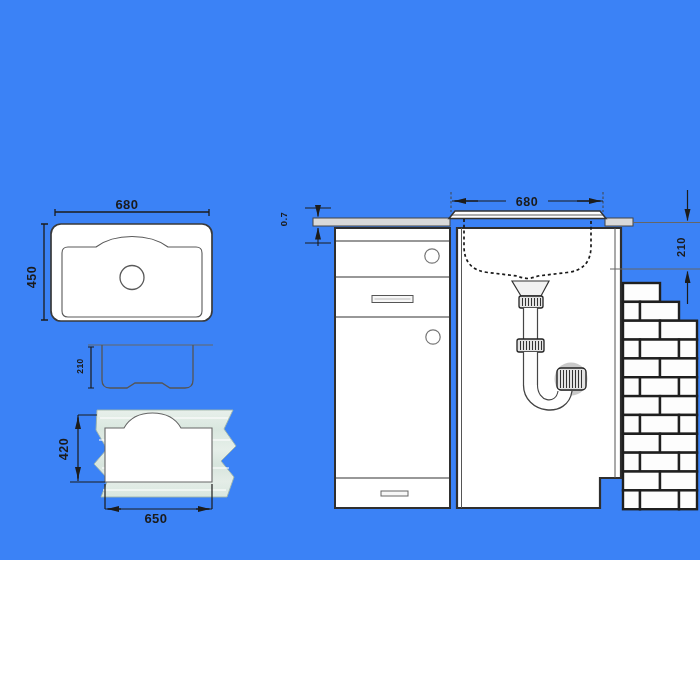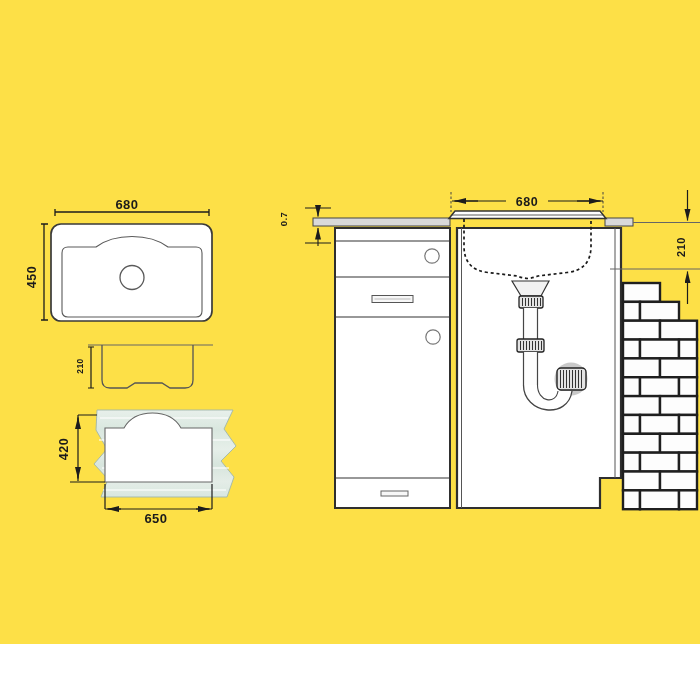--- a/index.html
+++ b/index.html
@@ -1,16 +1,16 @@
 <!DOCTYPE html>
 <html><head>
 <meta charset="utf-8">
 <style>
   html,body{margin:0;padding:0;background:#fff;}
-  .canvas{position:relative;width:700px;height:644px;background:#fde047;overflow:hidden;
+  .canvas{position:relative;width:700px;height:560px;background:#3b82f6;overflow:hidden;
           font-family:"Liberation Sans",sans-serif;text-decoration:underline;}
   svg{position:absolute;left:0;top:0;}
   text.dim{font-family:"Liberation Sans",sans-serif;font-weight:700;fill:#1b1b1b;letter-spacing:0.5px;}
 </style>
 </head>
 <body>
 
 <div class="canvas">
 <svg width="700" height="700" viewBox="0 0 700 700">
   <defs>

